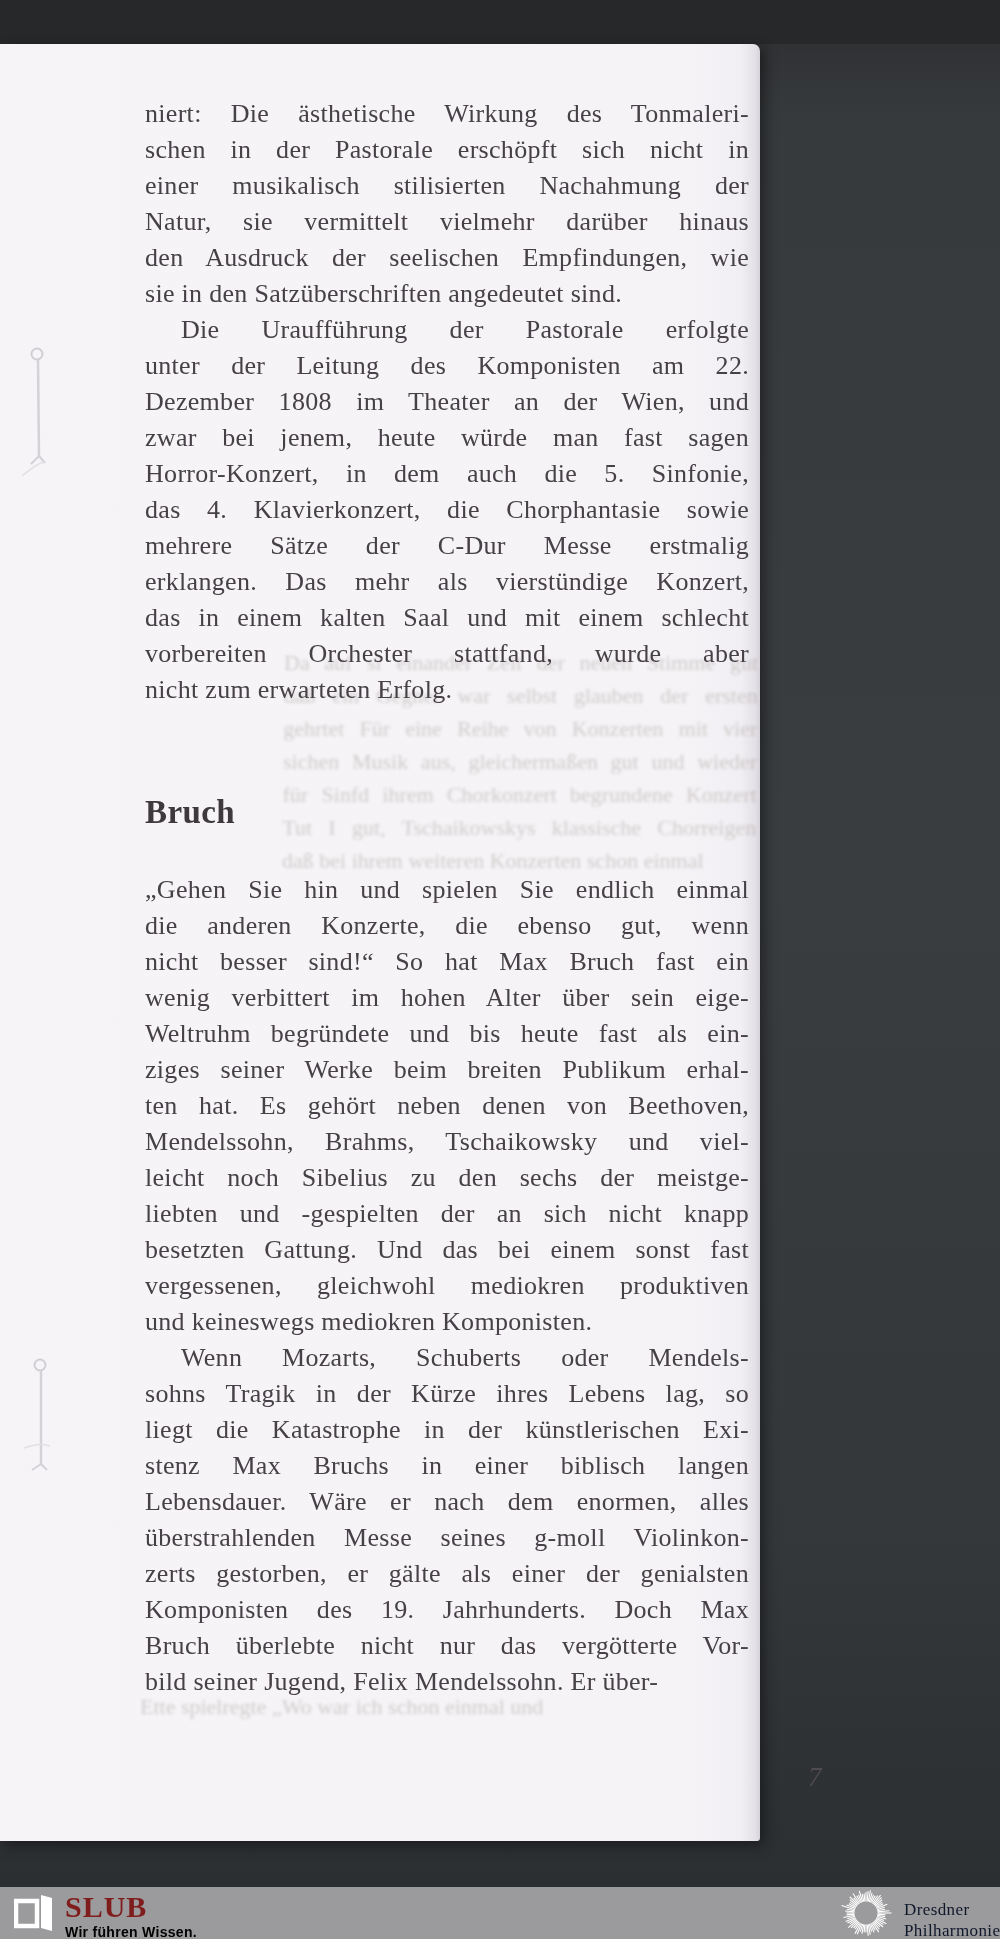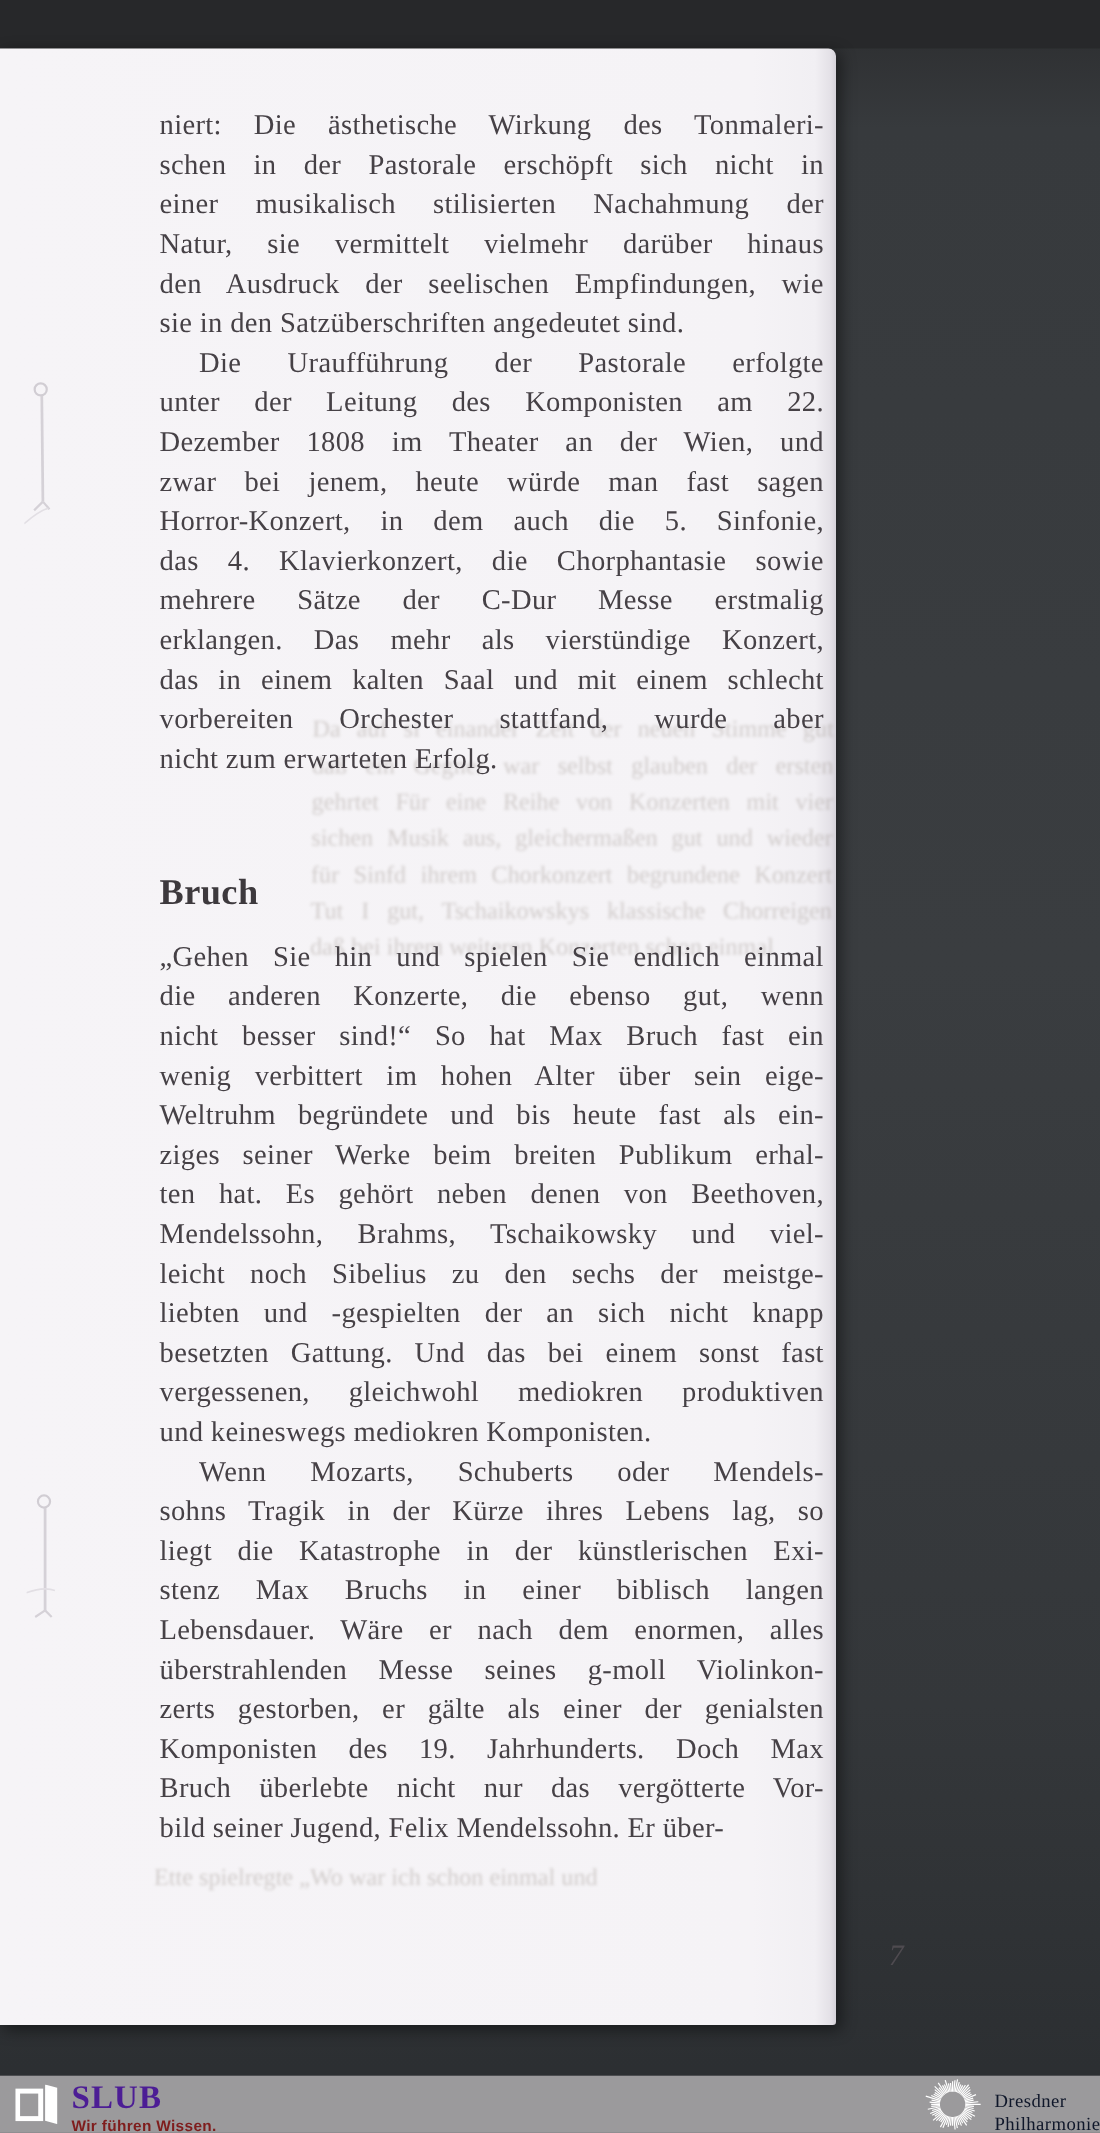--- a/index.html
+++ b/index.html
@@ -12,36 +12,36 @@
   .page{
     position:absolute;left:0;top:44px;width:760px;height:1797px;
     background:linear-gradient(90deg,#f6f4f7 0%,#f5f3f6 90%,#f1eff3 97.5%,#e3e0e6 99.4%,#d5d2d9 100%);
     border-top-right-radius:7px;border-bottom-right-radius:3px;
     box-shadow:4px 4px 14px rgba(0,0,0,0.45);
   }
   .textcol{position:absolute;left:145px;top:52px;width:604px;color:#464146;}
   .line{font:26px/36px "Liberation Serif",serif;height:36px;text-align:justify;text-align-last:justify;letter-spacing:0.3px;white-space:nowrap;}
   .line.last{text-align-last:left;}
   .line.indent{padding-left:36px;}
-  .heading{font:bold 33px/40px "Liberation Serif",serif;margin:84px 0 20px 0;color:#3d393d;letter-spacing:0.4px;}
+  .heading{font:bold 33px/40px "Liberation Serif",serif;margin:84px 0 40px 0;color:#3d393d;letter-spacing:0.4px;}
   .pageno{position:absolute;left:808px;top:1718px;font:italic 27px/30px "Liberation Serif",serif;color:#4f4b50;}
   .bleed{position:absolute;opacity:0.30;filter:blur(1.5px);color:#7c7166;transform:skewX(-0.6deg);}
   .bleed-mid{left:283px;top:602px;width:474px;}
   .bleed-bottom{left:140px;top:1646px;width:486px;}
   .bleedline{font:22px/33px "Liberation Serif",serif;height:33px;text-align:justify;text-align-last:justify;white-space:nowrap;}
   .bleedline.last{text-align-last:left;}
   .staple{position:absolute;opacity:0.8;}
   .staple-1{left:22px;top:300px;}
   .staple-2{left:24px;top:1312px;}
   .footer{position:absolute;left:0;bottom:0;width:1000px;height:52px;background:#9b9a9c;}
   .slub{position:absolute;left:14px;top:5px;display:flex;align-items:flex-start;text-decoration:none;cursor:pointer;}
   .slub-icon{margin-top:3px;}
   .slub-text{margin-left:11px;}
-  .slub-name{font:bold 30px/30px "Liberation Serif",serif;color:#4c1d95;letter-spacing:1px;}
-  .slub-tag{font:bold 14px/16px "Liberation Sans",sans-serif;color:#7f1d1d;margin-top:2px;letter-spacing:0.3px;}
+  .slub-name{font:bold 30px/30px "Liberation Serif",serif;color:#7f1d1d;letter-spacing:1px;}
+  .slub-tag{font:bold 14px/16px "Liberation Sans",sans-serif;color:#000000;margin-top:2px;letter-spacing:0.3px;}
   .phil{position:absolute;left:836px;top:-4px;display:flex;align-items:center;text-decoration:none;cursor:pointer;}
   .phil-text{margin-left:8px;margin-top:14px;}
   .phil-line{font:17px/21px "Liberation Serif",serif;color:#0f172a;letter-spacing:0.4px;}
 </style>
 </head>
 <body>
 
 <div class="stage">
   <div class="topband"></div>
 

